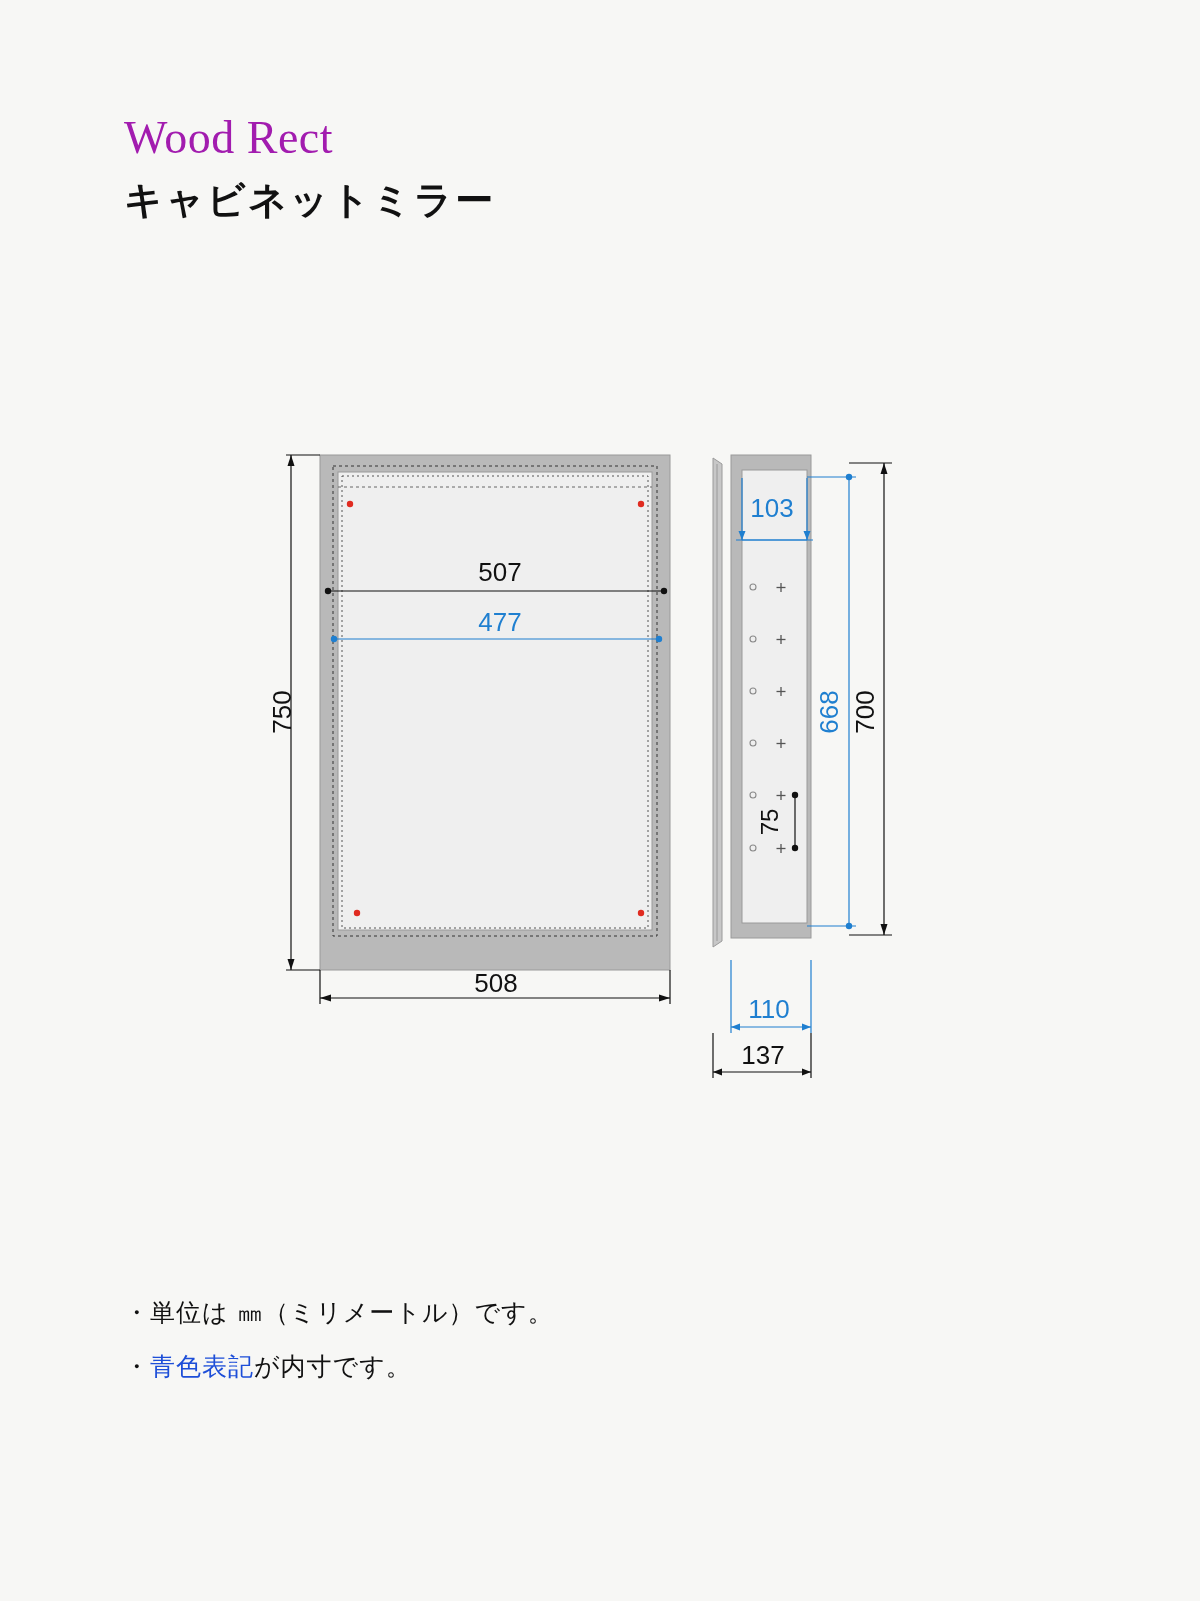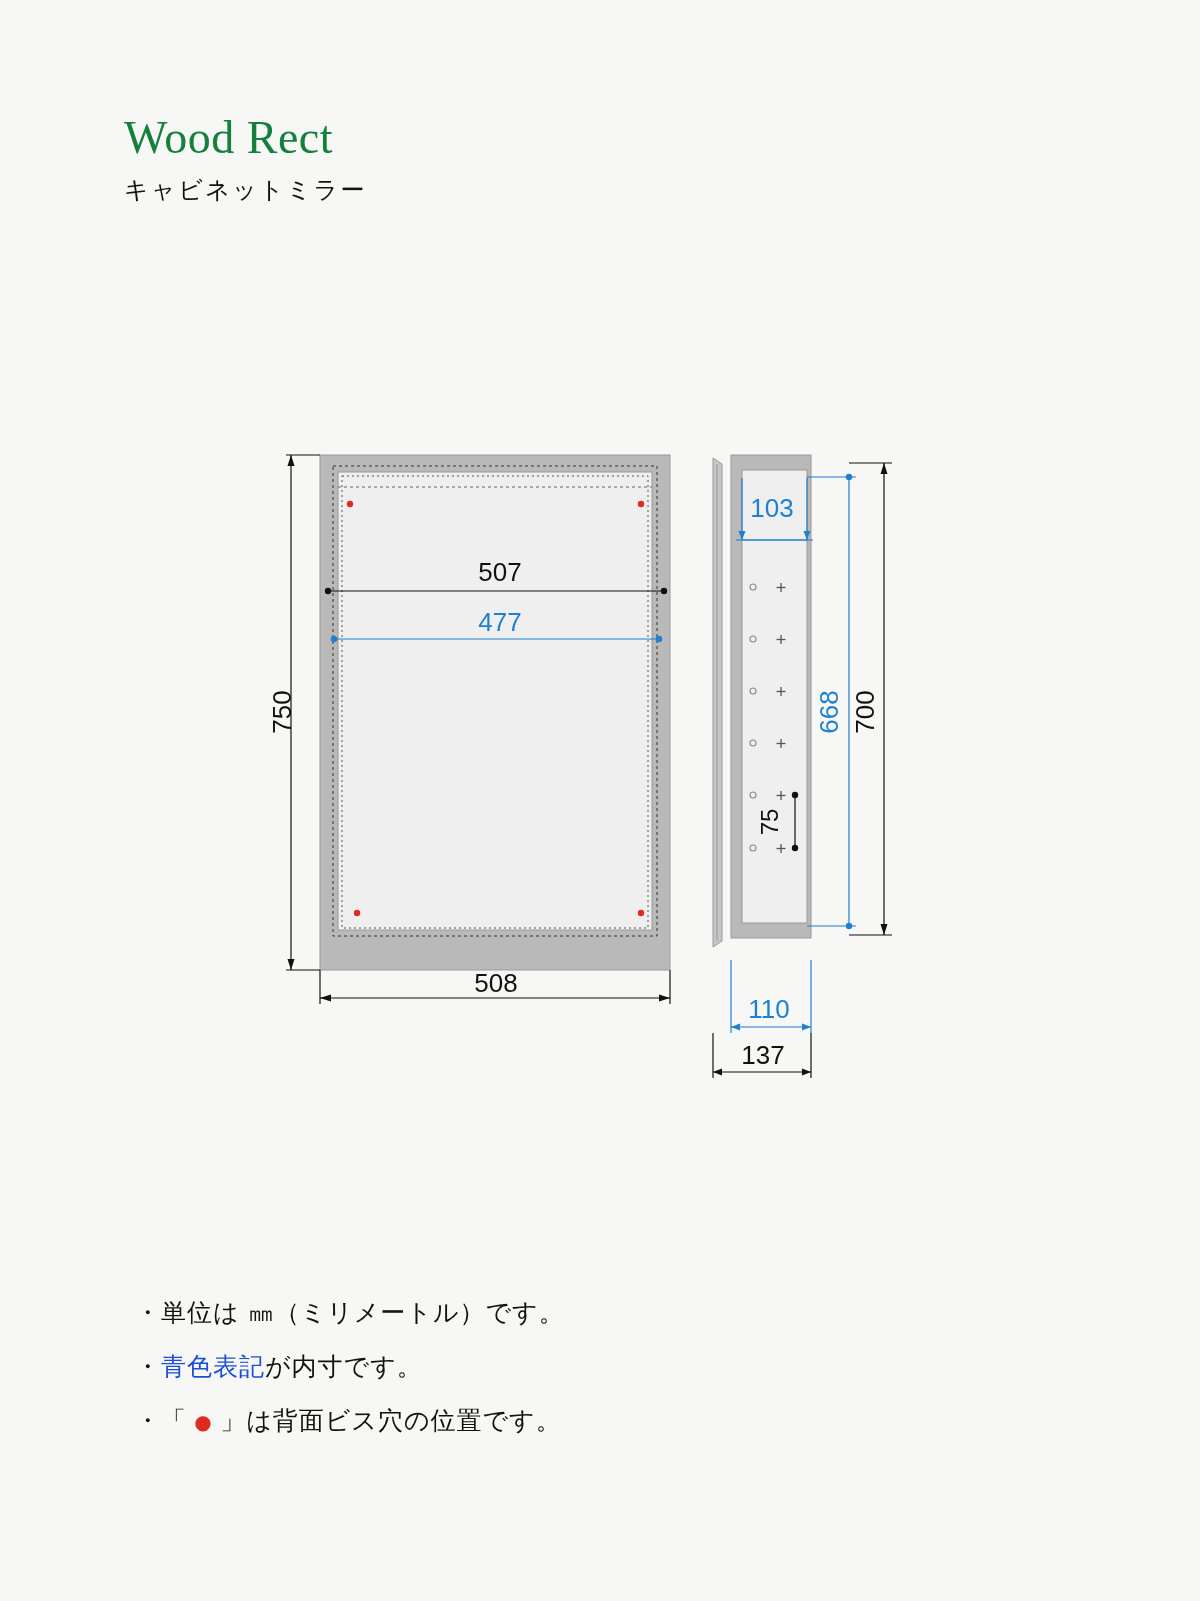--- a/index.html
+++ b/index.html
@@ -24,32 +24,32 @@
   .title-block {
     position: absolute;
     left: 124px;
     top: 112px;
   }
   .title-en {
     font-family: "Liberation Serif", serif;
     font-size: 46px;
     line-height: 1.12;
     letter-spacing: 0.5px;
-    color: #15803d;
+    color: #a21caf;
     margin: 0;
     font-weight: 400;
   }
   .title-ja {
     font-family: "DejaVu Sans", sans-serif;
-    font-size: 24px;
+    font-size: 38px;
     line-height: 1.4;
     letter-spacing: 2.5px;
     color: #111;
     margin: 10px 0 0 0;
-    font-weight: 400;
+    font-weight: 700;
   }
   
   .drawing {
     position: absolute;
     left: 0;
     top: 0;
     width: 1200px;
     height: 1601px;
   }
   .drawing svg {
@@ -57,21 +57,20 @@
   }
   
   .notes {
     position: absolute;
     left: 124px;
     top: 1300px;
     font-family: "DejaVu Sans", sans-serif;
     font-size: 25px;
     line-height: 1.0;
     color: #111;
-    margin-left: 11px;
   }
   .note-line {
     margin: 0 0 29px 0;
     letter-spacing: 1px;
     white-space: nowrap;
   }
   .note-blue { color: #1d4ed8; }
   .note-reddot {
     color: #e02b20;
     font-size: 20px;
@@ -228,18 +227,15 @@
       </g>
 
     </svg>
   </div>
 
   <div class="notes">
     <p class="note-line">・単位は ㎜（ミリメートル）です。</p>
     <p class="note-line">
       <span>・</span><span class="note-blue">青色表記</span><span>が内寸です。</span>
     </p>
-    <p class="note-line">
-      <span>・「</span><span class="note-reddot">&nbsp;●&nbsp;</span><span>」は背面ビス穴の位置です。</span>
-    </p>
   </div>
 
 </div>
 
 </body></html>

